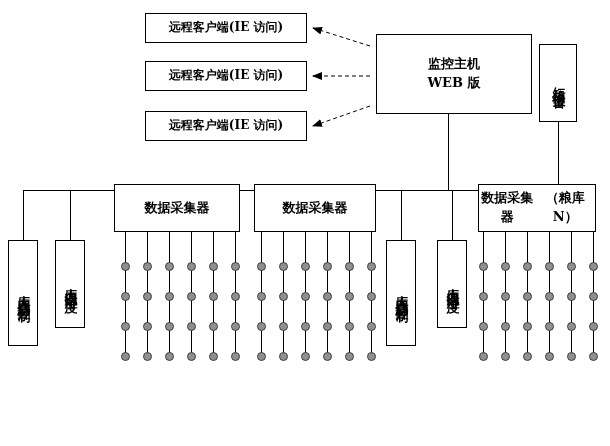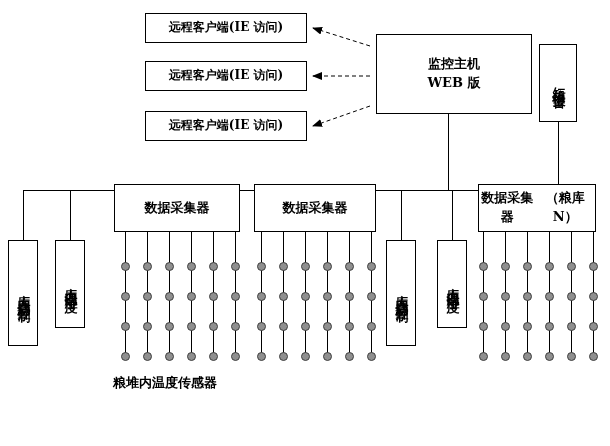--- a/index.html
+++ b/index.html
@@ -106,21 +106,20 @@
   <div class="box vbox" style="left:55px;top:240px;width:30px;height:88px">
     <span>库内温湿度</span>
   </div>
   <div class="box vbox" style="left:386px;top:240px;width:30px;height:106px">
     <span>库内自动控制</span>
   </div>
   <div class="box vbox" style="left:437px;top:240px;width:30px;height:88px">
     <span>库内温湿度</span>
   </div>
 
-  <div class="caption" style="left:113px;top:374px">粮堆内温度传感器</div>
 
 <div class="sensor-grid" style="left: 121px; top: 232px;">
       <div class="sensor-column" style="left: 0px;">
         <div class="sensor-line"></div>
         <div class="sensor-dot" style="top: 30px;"></div>
         <div class="sensor-dot" style="top: 60px;"></div>
         <div class="sensor-dot" style="top: 90px;"></div>
         <div class="sensor-dot" style="top: 120px;"></div>
       </div>
       <div class="sensor-column" style="left: 22px;">

